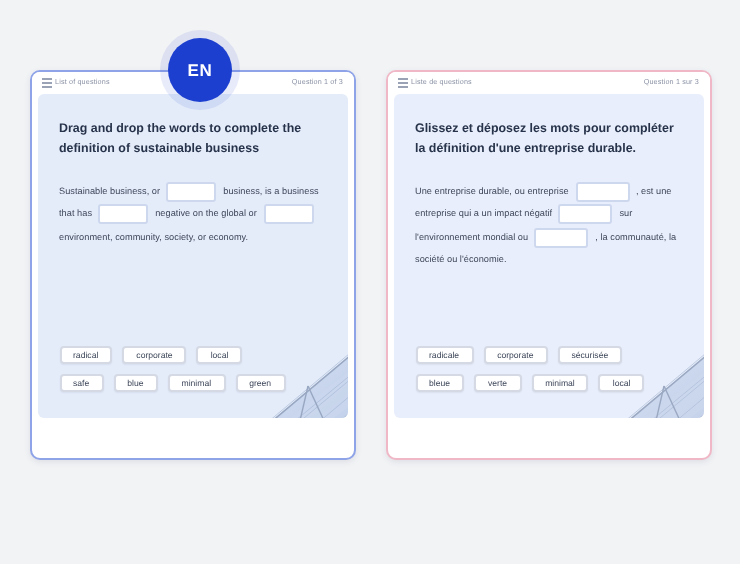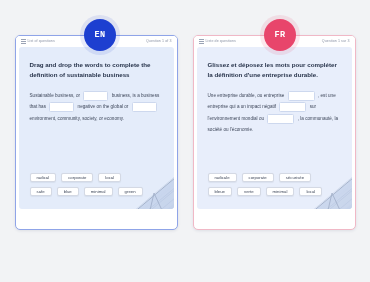--- a/index.html
+++ b/index.html
@@ -182,21 +182,20 @@
     height: 32px;
     border-radius: 50%;
     display: flex;
     align-items: center;
     justify-content: center;
     font-size: 8.5px;
     font-weight: bold;
     color: #ffffff;
     letter-spacing: 0.3px;
     z-index: 10;
-    font-family: Liberation Mono, monospace;
   }
   .badge.en {
     left: 84px;
     top: 19px;
     background: #1d3fd0;
     box-shadow: 0 0 0 4px rgba(29, 63, 208, 0.10);
   }
   .badge.fr {
     left: 264px;
     top: 19px;
@@ -344,14 +343,13 @@
             <div class="chip">local</div>
           </div>
         </div>
 
       </div>
     </div>
 
   </div>
 
   <div class="badge en">EN</div>
-  <div class="badge fr">FR</div>
 </div>
 
 </body></html>

